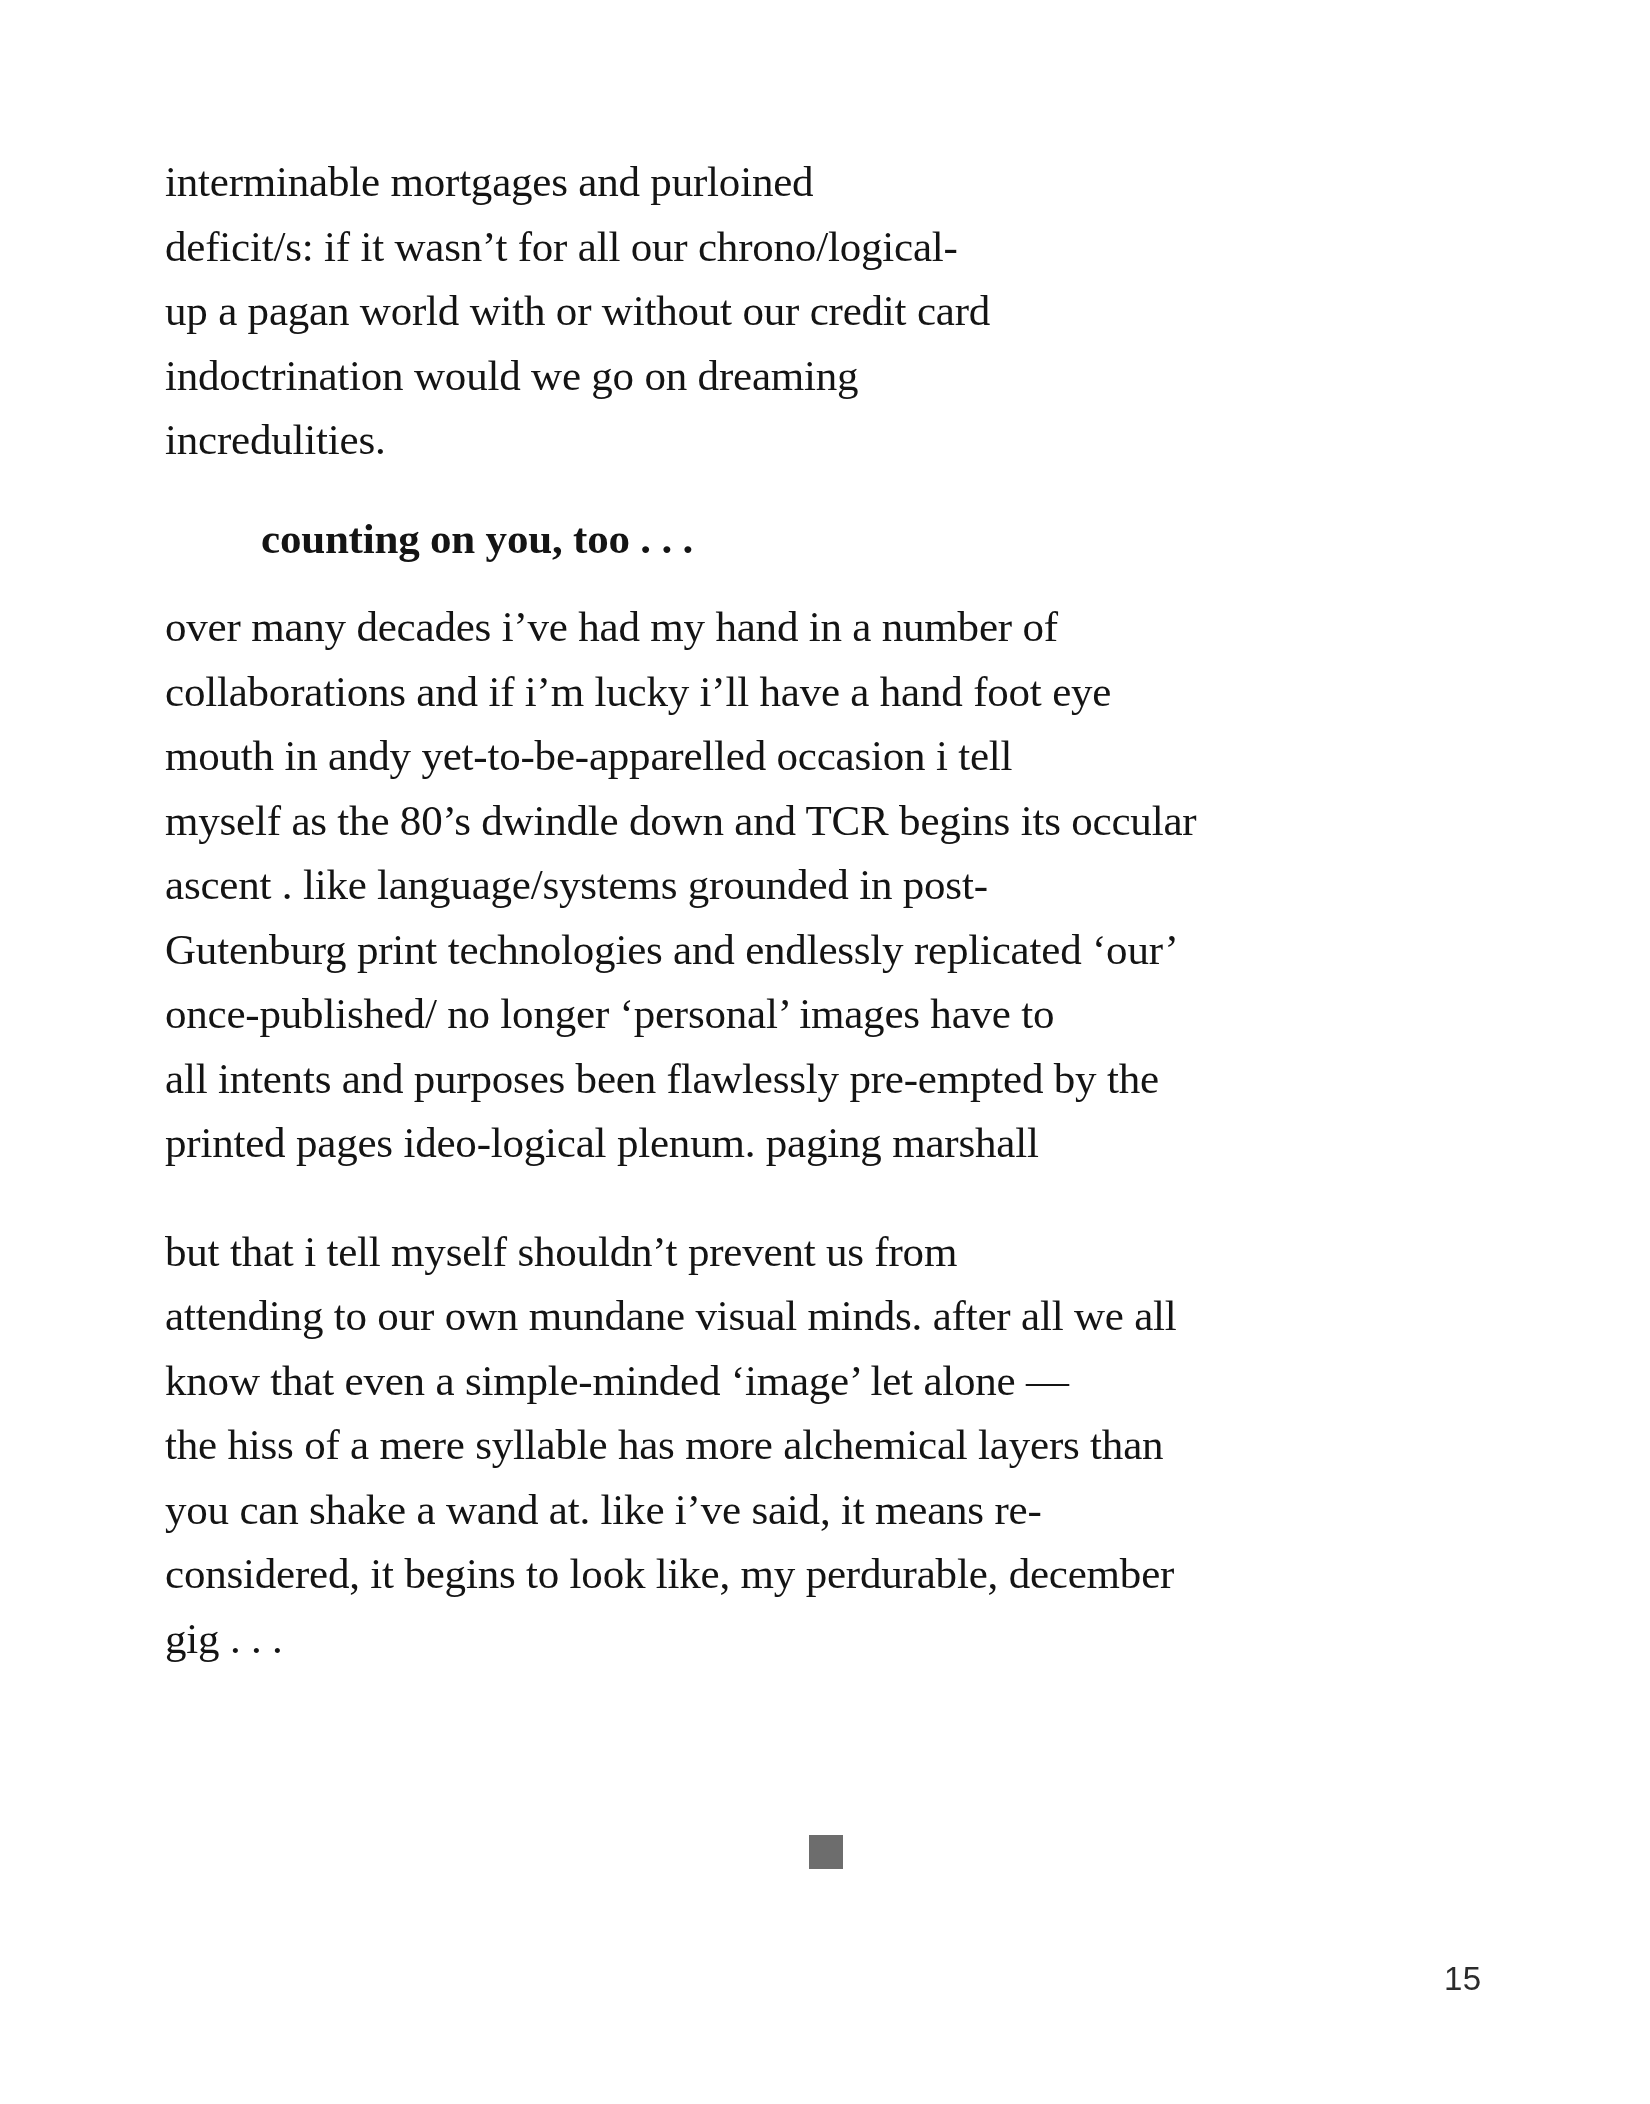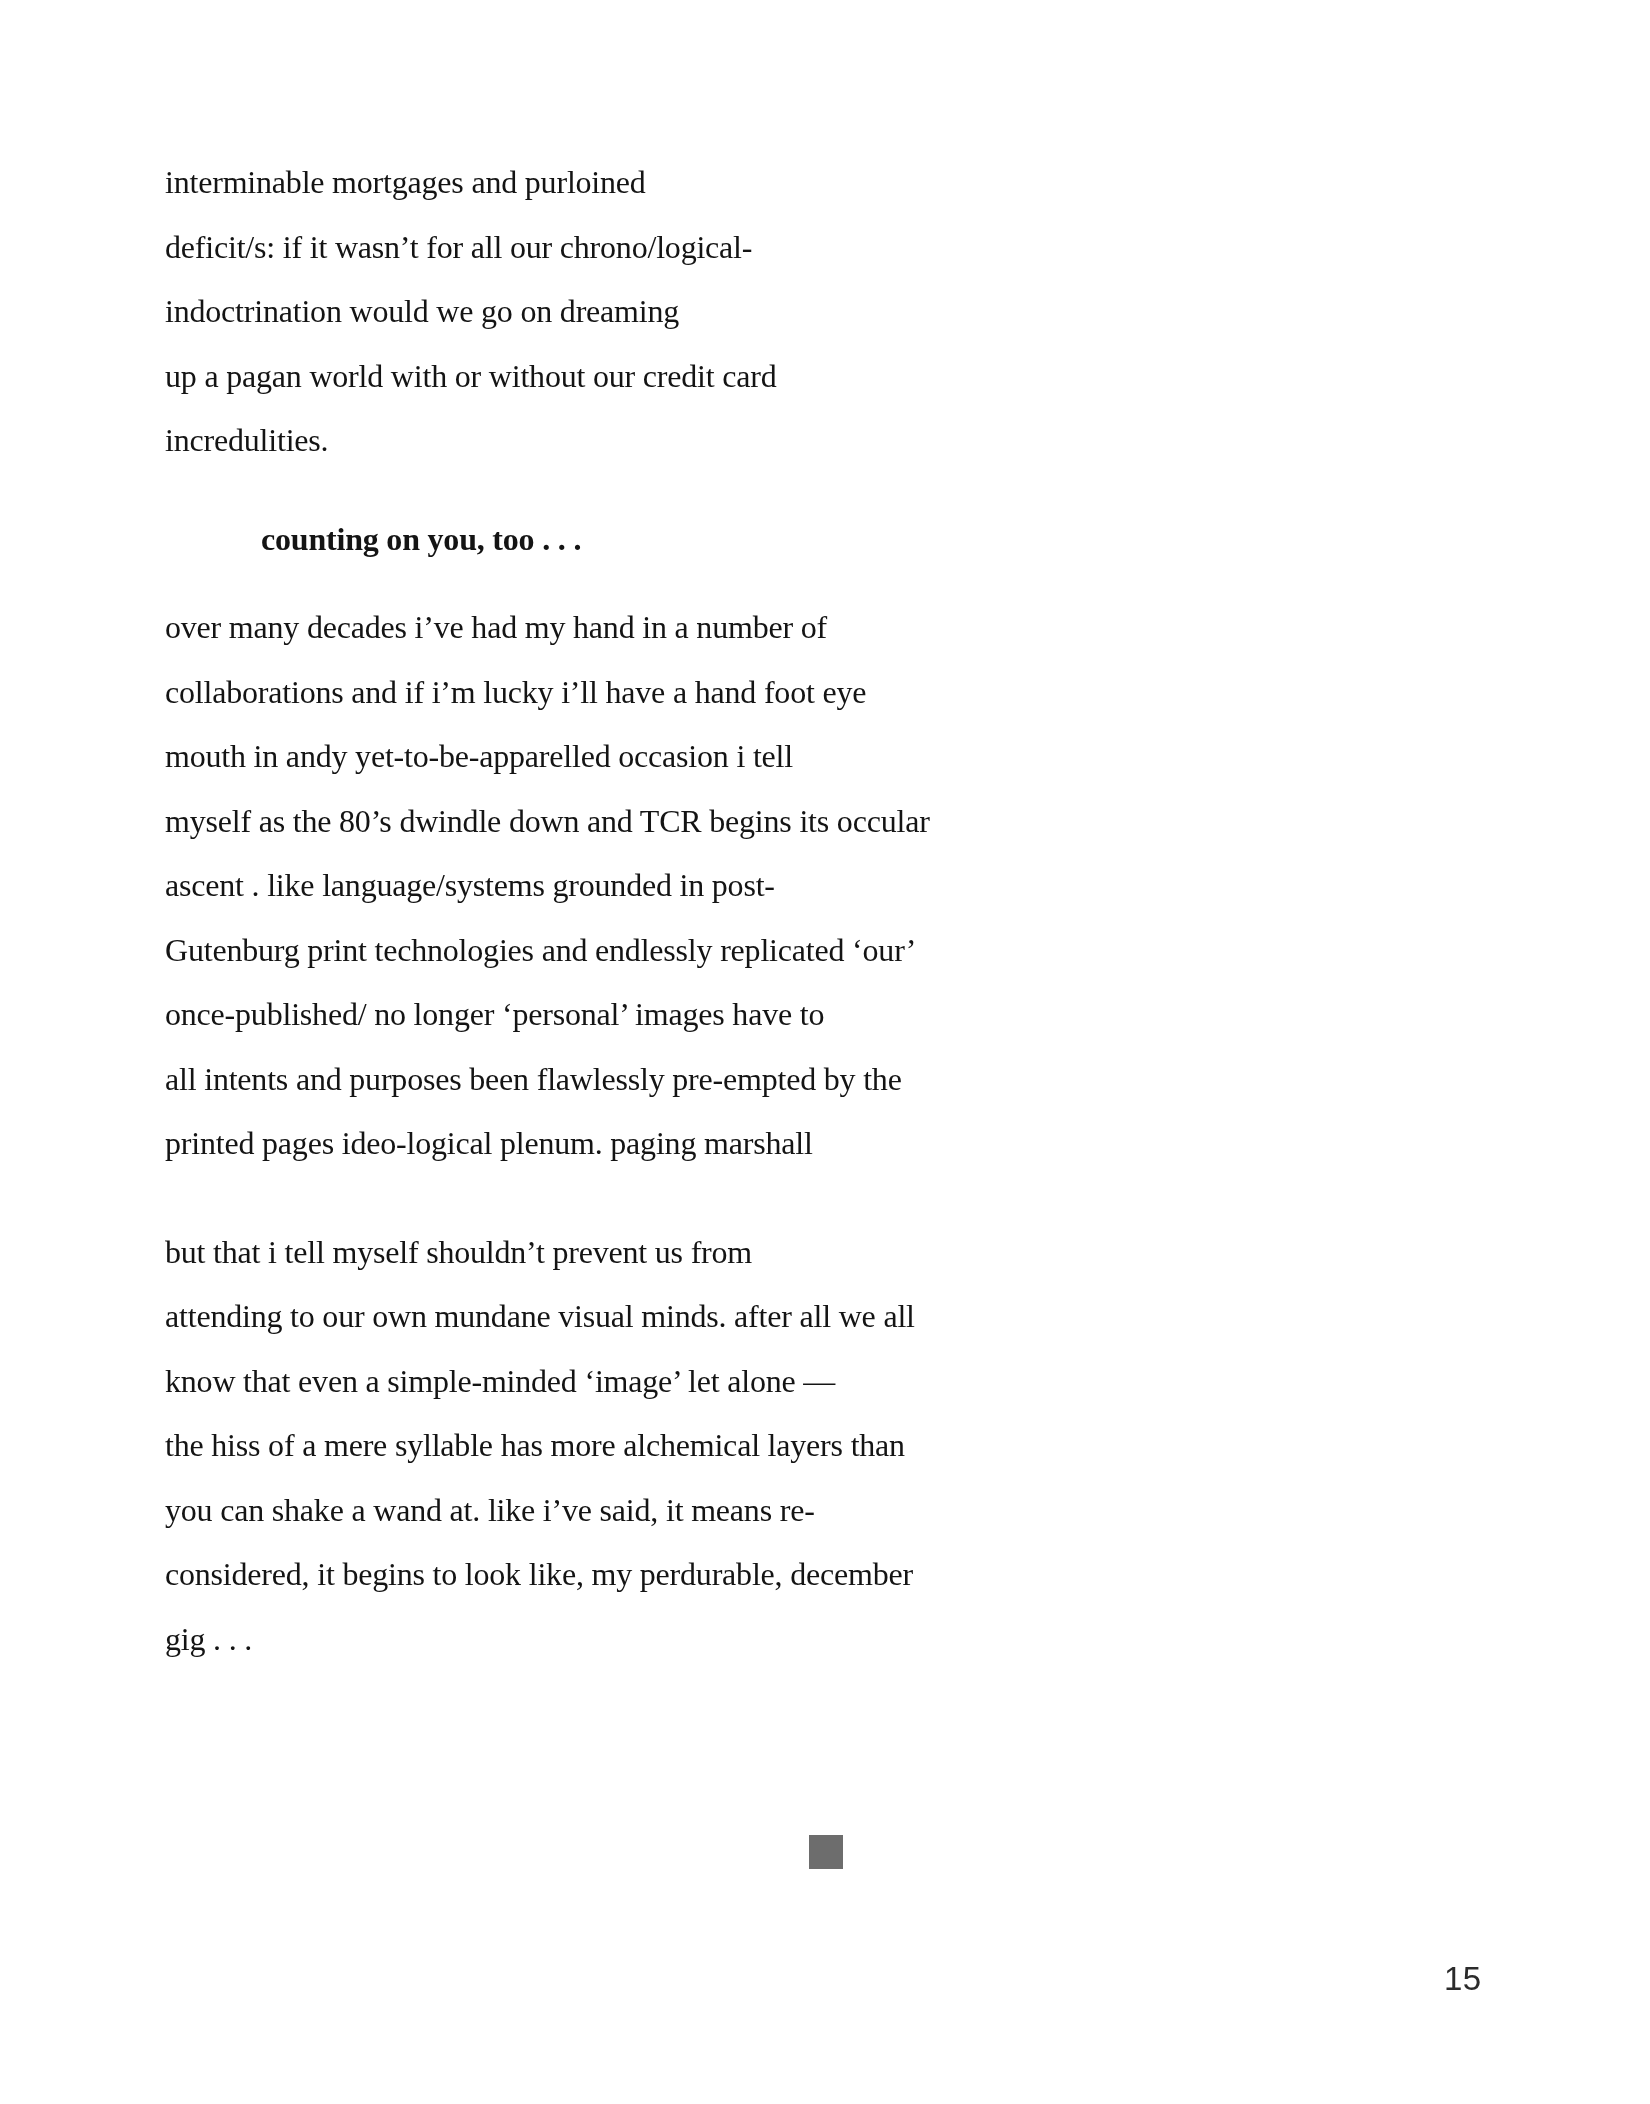--- a/index.html
+++ b/index.html
@@ -14,21 +14,21 @@
     background: #ffffff;
     overflow: hidden;
     font-family: "Liberation Serif", serif;
     color: #141414;
   }
   .text-block {
     position: absolute;
     left: 165px;
     top: 150px;
     width: 1320px;
-    font-size: 32px;
+    font-size: 43px;
     line-height: 64.5px;
     letter-spacing: -0.2px;
   }
   .stanza .line {
     white-space: pre;
   }
   .interlude {
     margin-top: 34px;
     margin-left: 96px;
     white-space: pre;
@@ -56,22 +56,22 @@
 </head>
 <body>
 
 <div class="page" style="background: rgb(255, 255, 255); color: rgb(20, 20, 20);">
 
   <div class="text-block">
 
     <div class="stanza stanza-1">
         <div class="line">interminable mortgages and purloined</div>
         <div class="line">deficit/s: if it wasn’t for all our chrono/logical-</div>
+        <div class="line">up a pagan world with or without our credit card</div>
         <div class="line">indoctrination would we go on dreaming</div>
-        <div class="line">up a pagan world with or without our credit card</div>
         <div class="line">incredulities.</div>
       </div>
 
     <div class="interlude">counting on you, too . . .</div>
 
     <div class="stanza stanza-2">
         <div class="line">over many decades i’ve had my hand in a number of</div>
         <div class="line">collaborations and if i’m lucky i’ll have a hand foot eye</div>
         <div class="line">mouth in andy yet-to-be-apparelled occasion i tell</div>
         <div class="line">myself as the 80’s dwindle down and TCR begins its occular</div>

